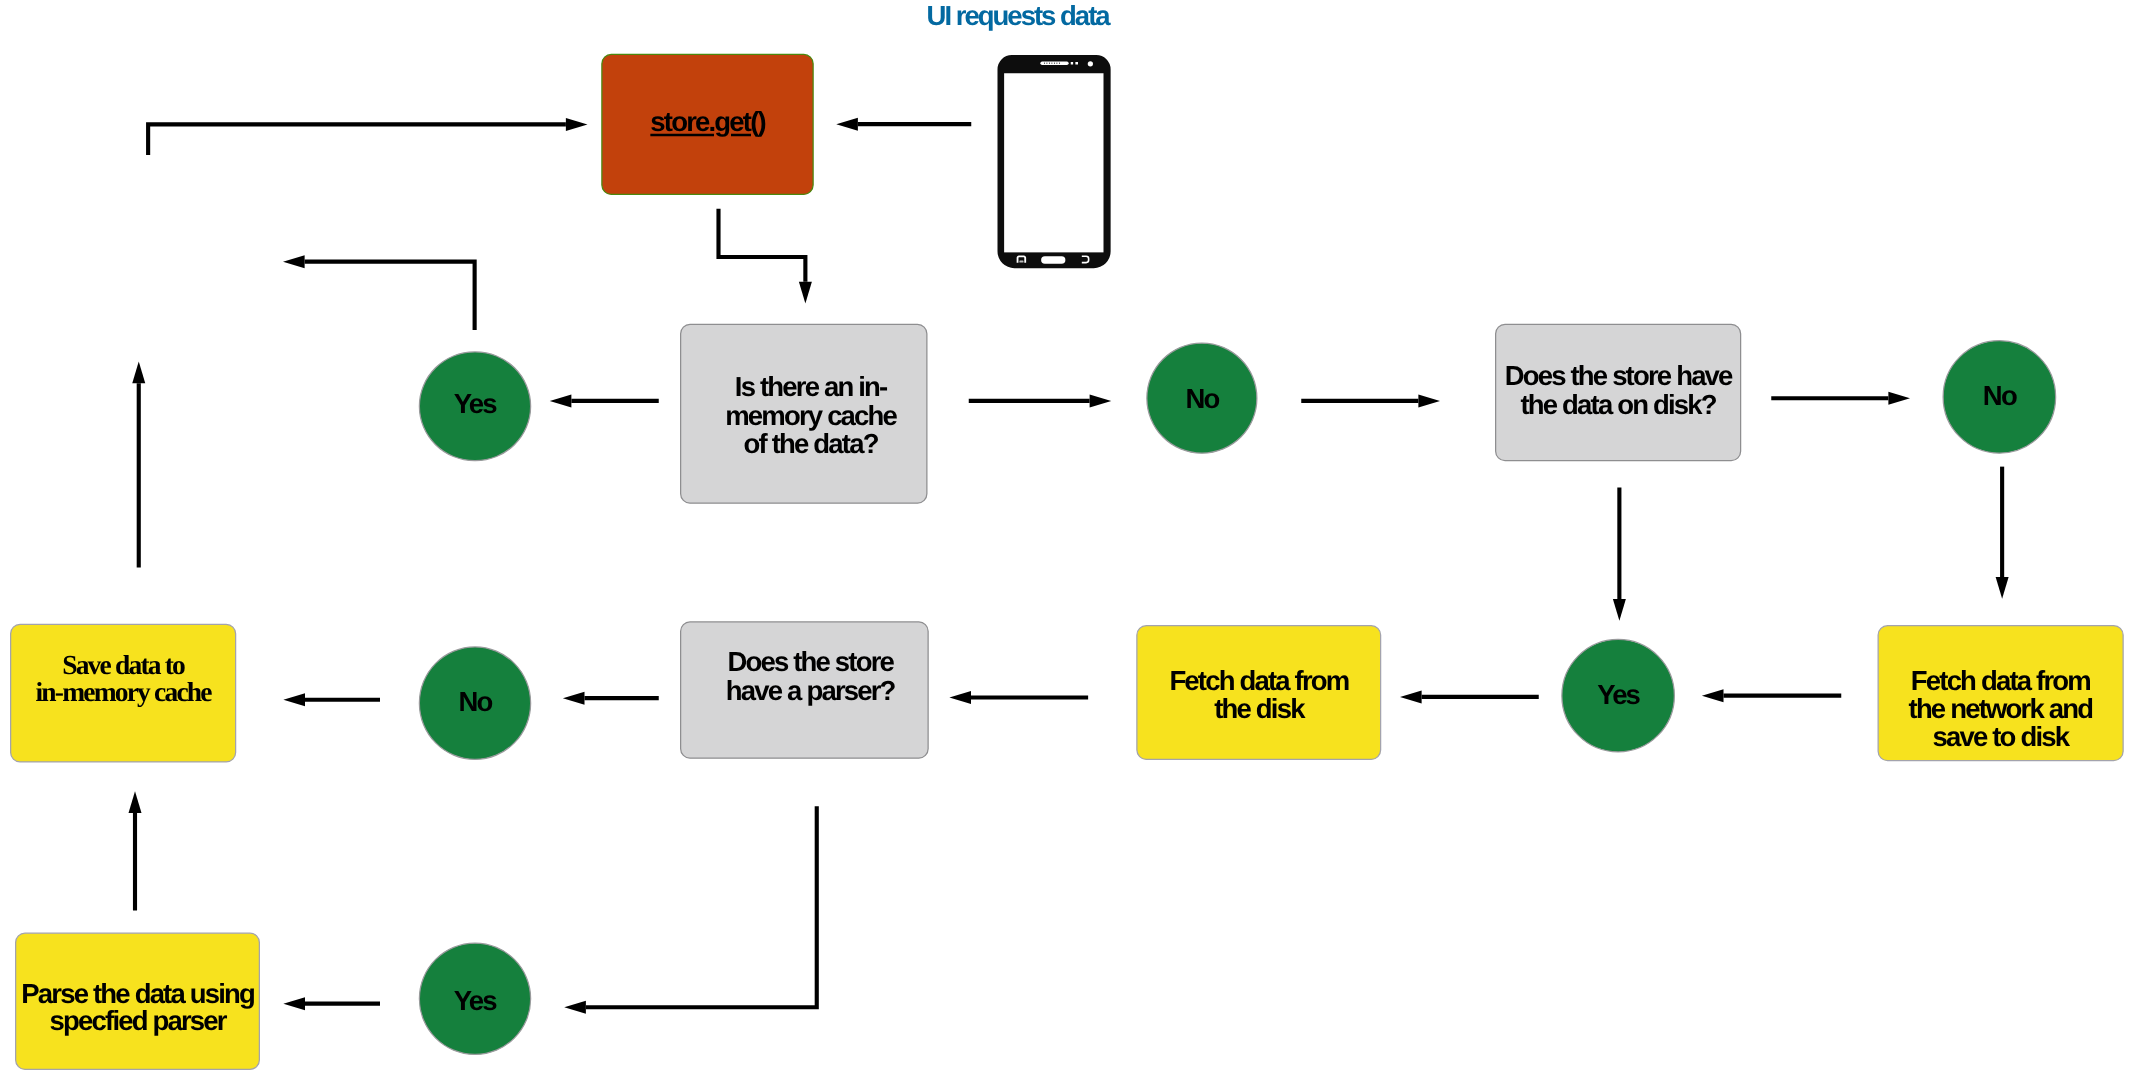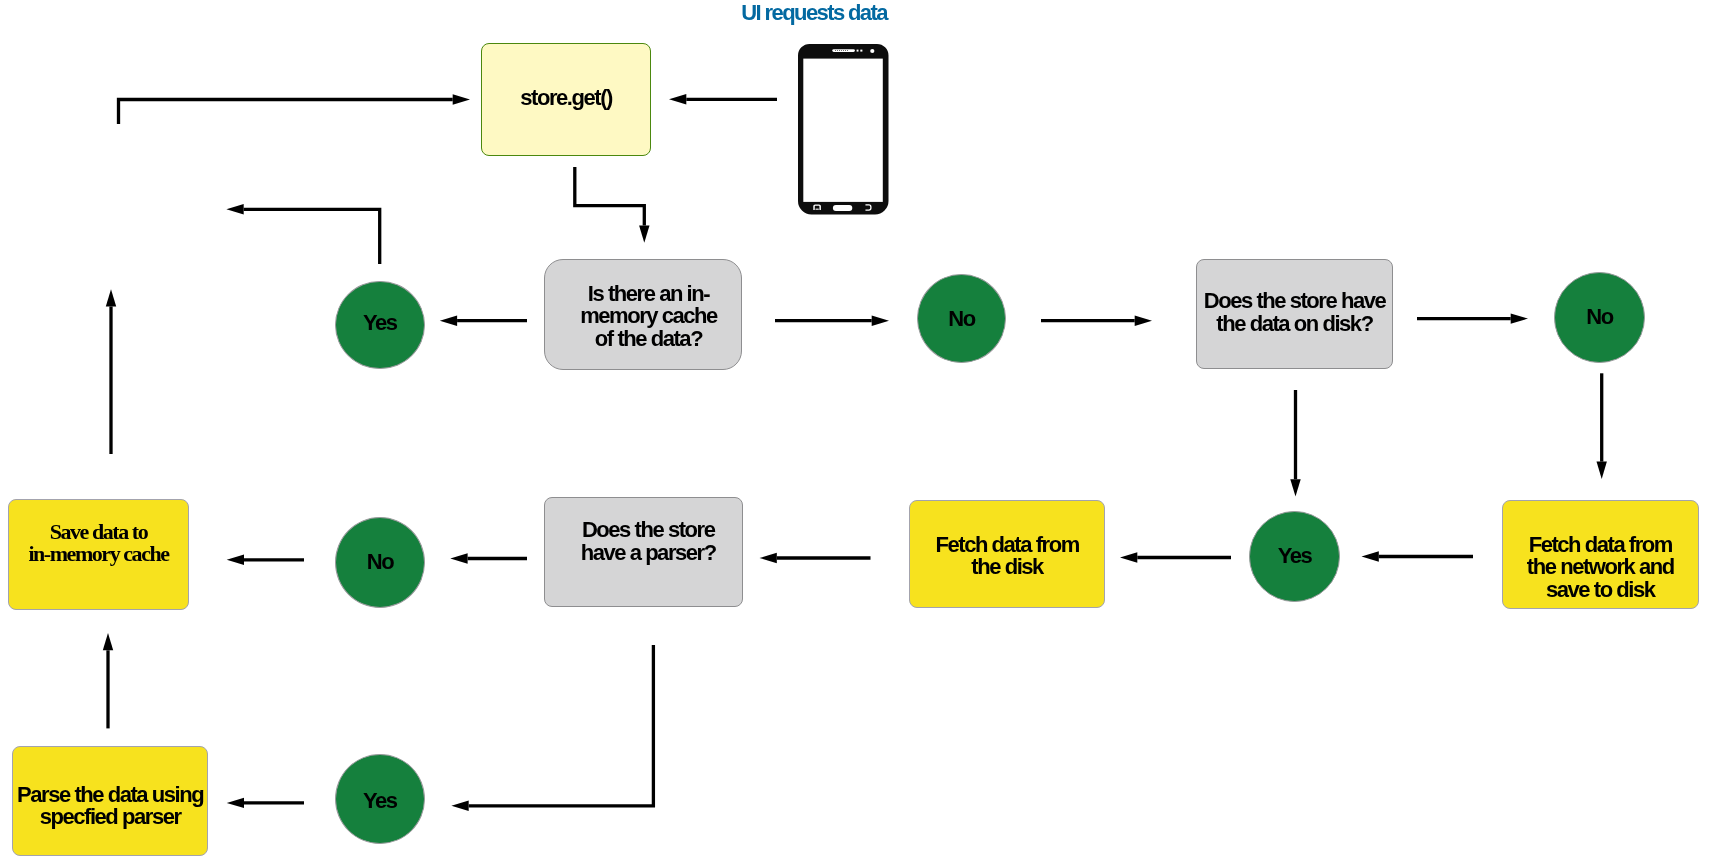--- a/index.html
+++ b/index.html
@@ -10,21 +10,21 @@
   #stage{position:relative;width:1712px;height:863px;background:#ffffff;}
 
   .node{position:absolute;box-sizing:border-box;display:flex;
         align-items:center;justify-content:center;text-align:center;}
   .node .lbl{font-weight:bold;color:#000000;font-size:22px;
              line-height:22.5px;letter-spacing:-1.45px;white-space:pre-line;
              -webkit-font-smoothing:antialiased;transform:translateZ(0);
              position:relative;}
 
   .rect{border-radius:8px;}
-  .green{background:#fef9c3;border:1.4px solid #4b880e;}
+  .green{background:#c2410c;border:1.4px solid #4b880e;text-decoration:underline;}
   .yellow{background:#f7e21e;border:1.2px solid #a3a3ad;}
   .gray{background:#d5d5d6;border:1.2px solid #8e8e90;}
   .circ{background:#15803d;border:1px solid #999a9c;border-radius:50%;}
 
   .caption{position:absolute;font-weight:bold;color:#0369a1;font-size:22px;
            letter-spacing:-1.6px;line-height:22.5px;white-space:nowrap;
            -webkit-font-smoothing:antialiased;transform:translateZ(0);}
 
   svg.edges{position:absolute;left:0;top:0;width:1712px;height:863px;overflow:visible;
             pointer-events:none;}
@@ -58,21 +58,21 @@
     <rect x="34.9" y="160.9" width="19.4" height="6.0" rx="3.0" fill="#ffffff"></rect>
     <path fill="none" stroke="#ffffff" stroke-width="1.3" d="M67.45 160.95 H70.9 A2.0 2.0 0 0 1 72.9 162.95 V164.05 A2.0 2.0 0 0 1 70.9 166.05 H67.45"></path>
   </svg>
 
   <div class="node rect green" style="left: 481.3px; top: 43px; width: 169.6px; height: 112.7px;">
       <span class="lbl" style="top: -1.1px;">store.get()</span>
     </div>
     <div class="node circ gray" style="left: 334.9px; top: 280.6px; width: 89.9px; height: 88.5px;">
       <span class="lbl" style="top: -1.7px;">Yes</span>
     </div>
-    <div class="node rect gray" style="left: 544px; top: 259px; width: 198px; height: 111px; border-radius: 19px;">
+    <div class="node rect gray" style="left: 544px; top: 259px; width: 198px; height: 144px;">
       <span class="lbl" style="top: 2px; left: 5.5px;">Is there an in-
 memory cache
 of the data?</span>
     </div>
     <div class="node circ gray" style="left: 917px; top: 273.5px; width: 89.1px; height: 89.5px;">
       <span class="lbl" style="top: 0.6px;">No</span>
     </div>
     <div class="node rect gray" style="left: 1196px; top: 259px; width: 197px; height: 110px;">
       <span class="lbl" style="top: -1.1px; text-align: center;">Does the store have
 the data on disk?</span>

